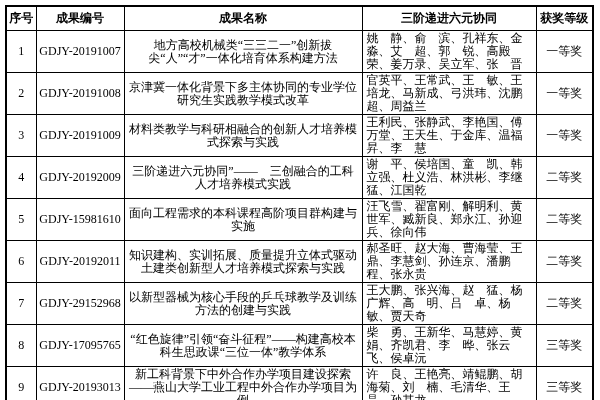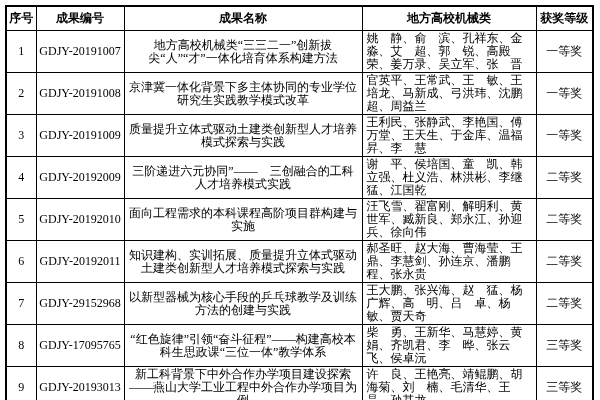--- a/index.html
+++ b/index.html
@@ -81,21 +81,21 @@
       <col style="width:88px">
       <col style="width:238px">
       <col style="width:174px">
       <col style="width:57px">
     </colgroup>
     <thead>
       <tr>
         <th>序号</th>
         <th>成果编号</th>
         <th>成果名称</th>
-        <th>地方高校机械类</th>
+        <th>三阶递进六元协同</th>
         <th>获奖等级</th>
       </tr>
     </thead>
     <tbody>
         <tr>
           <td class="c-no">1</td>
           <td class="c-code">GDJY-20191007</td>
           <td class="c-title">地方高校机械类“三三二一”创新拔尖“人”“才”一体化培育体系构建方法</td>
           <td class="c-people">姚　静、俞　滨、孔祥东、金　淼、艾　超、郭　锐、高殿荣、姜万录、吴立军、张　晋</td>
           <td class="c-award">一等奖</td>
@@ -103,34 +103,34 @@
         <tr>
           <td class="c-no">2</td>
           <td class="c-code">GDJY-20191008</td>
           <td class="c-title">京津冀一体化背景下多主体协同的专业学位研究生实践教学模式改革</td>
           <td class="c-people">官英平、王常武、王　敏、王培龙、马新成、弓洪玮、沈鹏超、周益兰</td>
           <td class="c-award">一等奖</td>
         </tr>
         <tr>
           <td class="c-no">3</td>
           <td class="c-code">GDJY-20191009</td>
-          <td class="c-title">质量提升立体式驱动土建类创新型人才培养模式探索与实践</td>
+          <td class="c-title">材料类教学与科研相融合的创新人才培养模式探索与实践</td>
           <td class="c-people">王利民、张静武、李艳国、傅万堂、王天生、于金库、温福昇、李　慧</td>
           <td class="c-award">一等奖</td>
         </tr>
         <tr>
           <td class="c-no">4</td>
           <td class="c-code">GDJY-20192009</td>
           <td class="c-title">三阶递进六元协同”——　三创融合的工科人才培养模式实践</td>
           <td class="c-people">谢　平、侯培国、童　凯、韩立强、杜义浩、林洪彬、李继猛、江国乾</td>
           <td class="c-award">二等奖</td>
         </tr>
         <tr>
           <td class="c-no">5</td>
-          <td class="c-code">GDJY-20192010</td>
+          <td class="c-code">GDJY-15981610</td>
           <td class="c-title">面向工程需求的本科课程高阶项目群构建与实施</td>
           <td class="c-people">汪飞雪、翟富刚、解明利、黄世军、臧新良、郑永江、孙迎兵、徐向伟</td>
           <td class="c-award">二等奖</td>
         </tr>
         <tr>
           <td class="c-no">6</td>
           <td class="c-code">GDJY-20192011</td>
           <td class="c-title">知识建构、实训拓展、质量提升立体式驱动土建类创新型人才培养模式探索与实践</td>
           <td class="c-people">郝圣旺、赵大海、曹海莹、王　鼎、李慧剑、孙连京、潘鹏程、张永贵</td>
           <td class="c-award">二等奖</td>

